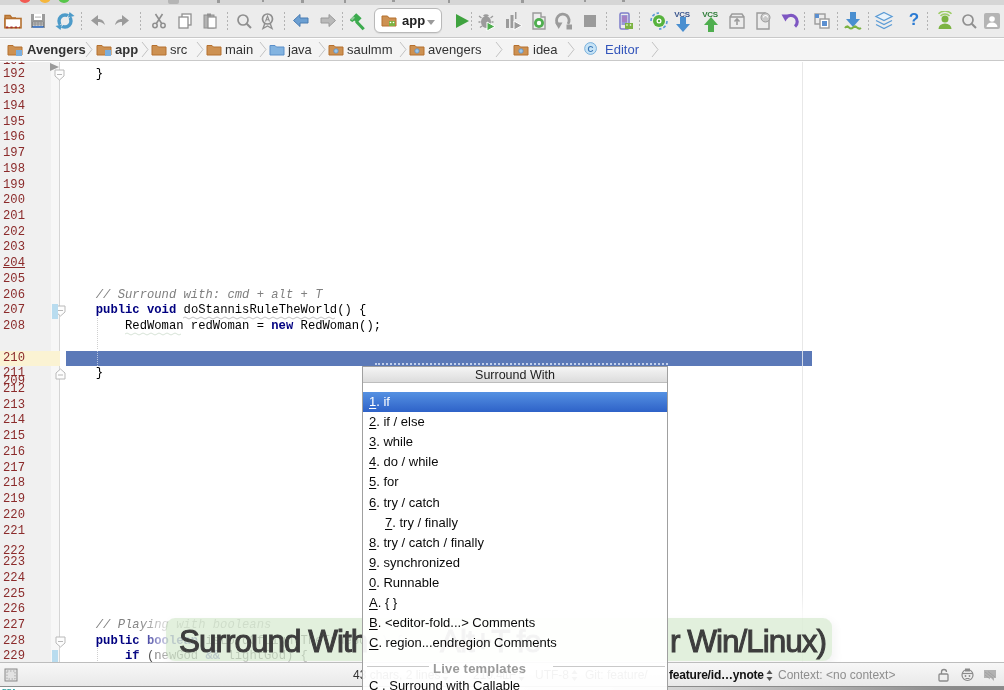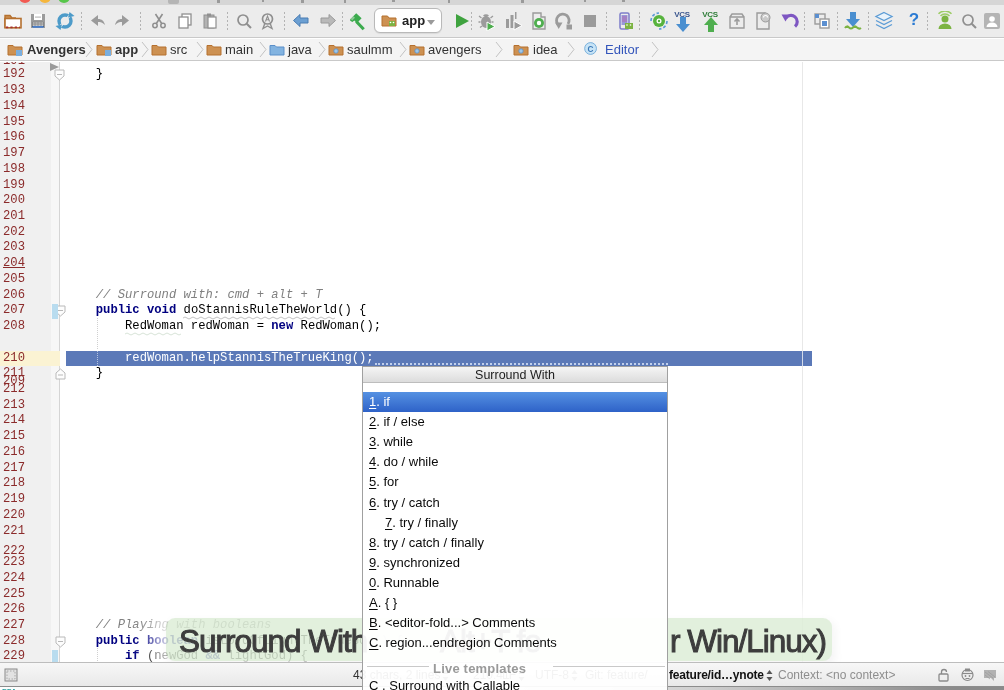--- a/index.html
+++ b/index.html
@@ -351,21 +351,20 @@
     <div class="lnum" style="top:194.1px;text-decoration:underline;">204</div>
     <div class="lnum" style="top:209.8px;">205</div>
     <div class="lnum" style="top:225.6px;">206</div>
     <div class="cline" style="top:225.6px;">    <span class="cmt">// Surround with: cmd + alt + T</span></div>
     <div class="lnum" style="top:241.3px;">207</div>
     <div class="cline" style="top:241.3px;">    <span class="kw">public</span> <span class="kw">void</span> doStannisRuleTheWorld() {</div>
     <div class="lnum" style="top:257.0px;">208</div>
     <div class="cline" style="top:257.0px;">        RedWoman redWoman = <span class="kw">new</span> RedWoman();</div>
     <div class="lnum" style="top:287px;margin-top:25px;">209</div>
     <div class="lnum" style="top:288.5px;">210</div>
-    <div class="cline" style="top:288.5px;"><span style="color:#fff">        redWoman.helpStannisTheTrueKing();</span></div>
     <div class="lnum" style="top:304.2px;">211</div>
     <div class="cline" style="top:304.2px;">    }</div>
     <div class="lnum" style="top:320.0px;">212</div>
     <div class="lnum" style="top:335.7px;">213</div>
     <div class="lnum" style="top:351.4px;">214</div>
     <div class="lnum" style="top:367.1px;">215</div>
     <div class="lnum" style="top:382.9px;">216</div>
     <div class="lnum" style="top:398.6px;">217</div>
     <div class="lnum" style="top:414.3px;">218</div>
     <div class="lnum" style="top:430.1px;">219</div>

